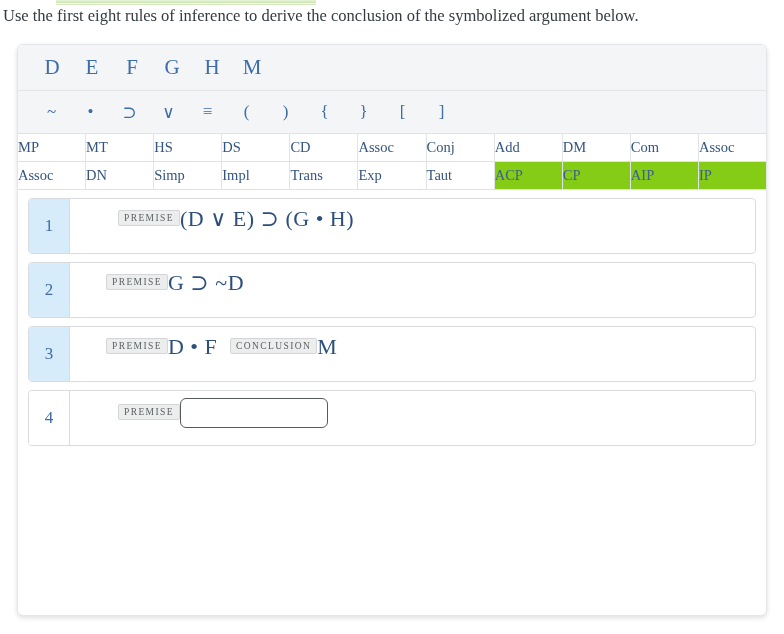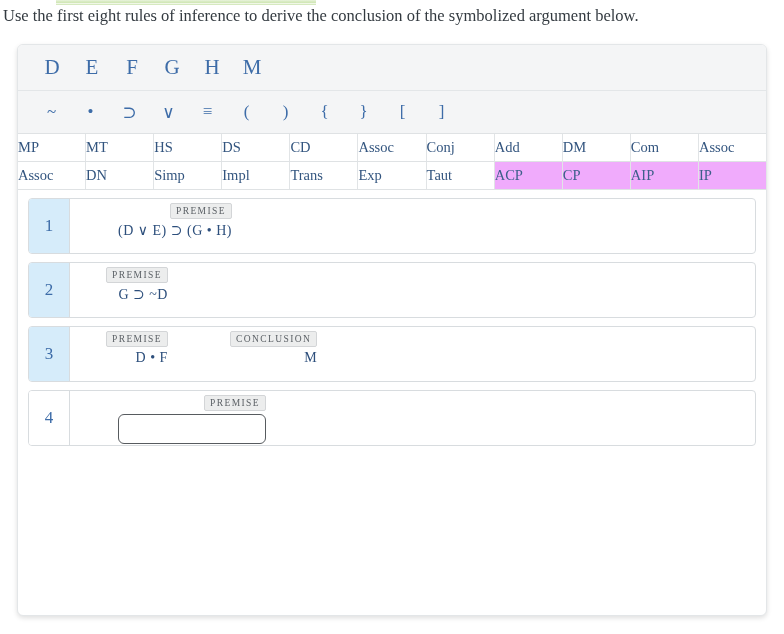--- a/index.html
+++ b/index.html
@@ -110,21 +110,21 @@
     color: #33557f;
     background: #ffffff;
     border-right: 1px solid #e1e4e6;
     font-family: "Liberation Serif", "DejaVu Serif", serif;
     cursor: pointer;
     user-select: none;
     box-sizing: border-box;
   }
   .rule-btn:last-child { border-right: none; }
   .rule-btn.disabled {
-    background: #f0abfc;
+    background: #84cc16;
     color: #3d5f8a;
     cursor: default;
   }
 
   
   .proof-area {
     padding: 8px 10px 10px 10px;
     box-sizing: border-box;
   }
   .proof-line {
@@ -153,39 +153,38 @@
   .line-body {
     flex: 1 1 auto;
     position: relative;
     padding: 2px 0 4px 0;
   }
 
   .slot {
     position: absolute;
     top: 4px;
     display: flex;
-    flex-direction: column;
-    align-items: flex-end;
+    align-items: center;
   }
   .badge {
     display: inline-block;
     background: #eceded;
     border: 1px solid #d3d5d7;
     border-radius: 2px;
     padding: 1px 5px 0 5px;
     font-size: 9.5px;
     letter-spacing: 1.4px;
     color: #5c6166;
     font-family: "Liberation Serif", "DejaVu Serif", serif;
     white-space: nowrap;
     line-height: 13px;
   }
   .formula {
     margin-top: 3px;
-    font-size: 14px;
+    font-size: 22px;
     color: #2d4f7c;
     font-family: "Liberation Serif", "DejaVu Serif", serif;
     white-space: nowrap;
     letter-spacing: 0.5px;
   }
   .formula-input {
     margin-top: 3px;
     width: 148px;
     height: 30px;
     border: 1px solid #575b5f;

